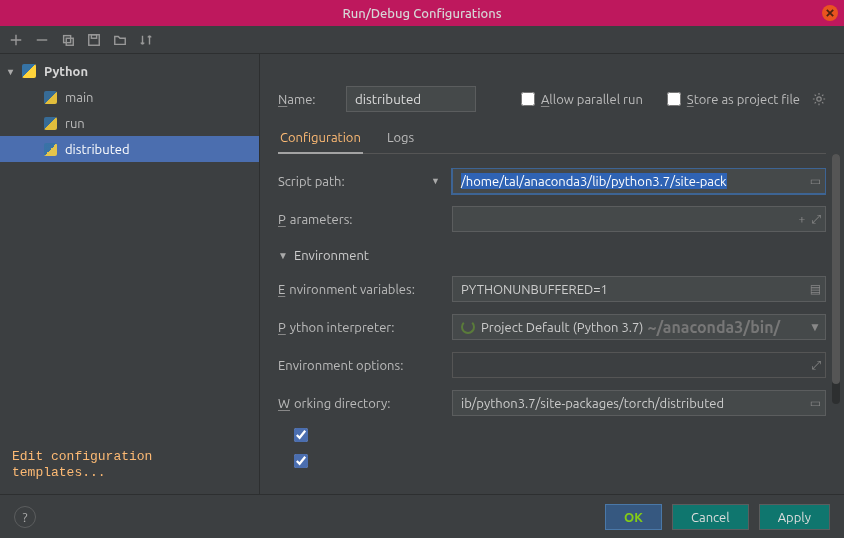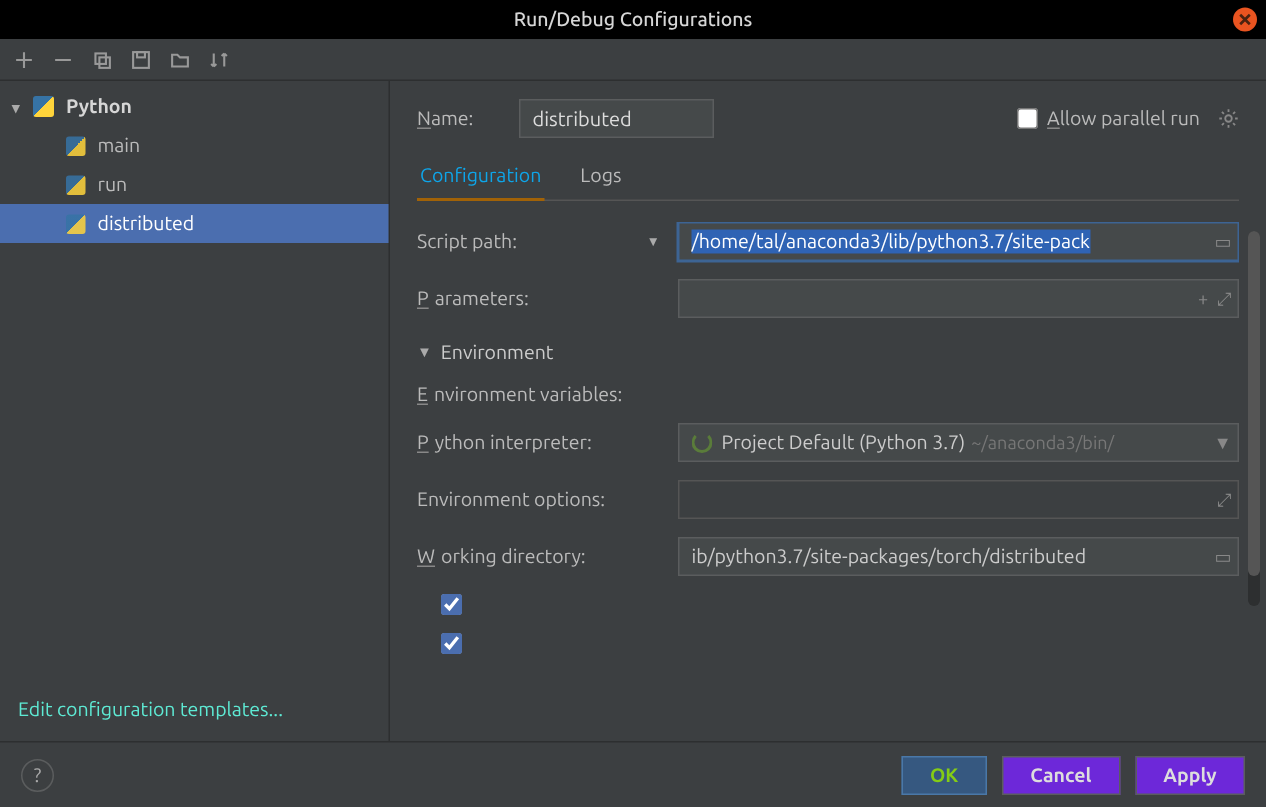--- a/index.html
+++ b/index.html
@@ -1,66 +1,66 @@
 <!DOCTYPE html>
 <html><head>
 <meta charset="utf-8">
 <style>
 * { box-sizing: border-box; margin: 0; padding: 0; font-family: "Ubuntu", "Segoe UI", sans-serif; }
 body { width: 844px; height: 538px; background: #3c3f41; color: #bbbbbb; font-size: 13px; overflow: hidden; }
-.titlebar { height: 26px; background: #000000; display: flex; align-items: center; justify-content: center; position: relative; }
+.titlebar { height: 26px; background: #be185d; display: flex; align-items: center; justify-content: center; position: relative; }
 .titlebar-title { color: #d6d6d6; font-size: 13px; font-weight: 500; }
 .titlebar-close { position: absolute; right: 6px; top: 5px; width: 16px; height: 16px; border-radius: 50%; background: #e95420; display: flex; align-items: center; justify-content: center; cursor: pointer; }
 .titlebar-close svg { width: 8px; height: 8px; }
 .titlebar-close path { stroke: #4a2310; stroke-width: 2.2; }
 .toolbar { height: 28px; display: flex; align-items: center; padding: 0 8px; gap: 10px; border-bottom: 1px solid #2d2f30; background: #3c3f41; }
 .toolbar .tb { color: #888; cursor: pointer; display: inline-flex; align-items: center; justify-content: center; width: 16px; height: 16px; }
 .body { display: flex; height: 440px; }
 .sidebar { width: 260px; background: #3c3f41; border-right: 1px solid #2d2f30; display: flex; flex-direction: column; }
 .tree { flex: 1; padding-top: 4px; }
 .tree-node { display: flex; align-items: center; height: 26px; padding-left: 8px; cursor: pointer; gap: 4px; }
 .tree-node.root { font-weight: 600; color: #d6d6d6; }
 .tree-node.child { padding-left: 44px; font-weight: 400; }
 .tree-node.selected { background: #4b6eaf; color: #fff; }
 .tree-chevron { width: 10px; color: #aaa; font-size: 10px; }
 .py-icon { width: 14px; height: 14px; display: inline-block; background: linear-gradient(135deg,#3673a5 50%,#ffd43b 50%); border-radius: 2px; margin-right: 4px; }
 .py-icon.small { width: 13px; height: 13px; opacity: 0.85; }
 .sidebar-footer { padding: 10px 12px 14px; }
-.link { color: #5eead4; cursor: pointer; }
-.main { flex: 1; display: flex; flex-direction: column; padding: 12px 18px 6px 18px; position: relative; }
+.link { color: #fdba74; cursor: pointer; font-family: Liberation Mono, monospace; }
+.main { flex: 1; display: flex; flex-direction: column; padding: 12px 18px 6px 18px; position: relative; justify-content: center; }
 .row { display: flex; align-items: center; gap: 12px; }
 .row-top { margin-bottom: 12px; }
 .lbl { min-width: 56px; color: #bbbbbb; }
 .und { text-decoration: underline; text-decoration-color: #888; text-underline-offset: 2px; }
 .name-input { width: 130px; height: 26px; background: #45494a; border: 1px solid #5b5d5e; color: #ddd; padding: 0 8px; }
 .chk { display: flex; align-items: center; gap: 6px; color: #bbb; cursor: pointer; margin-left: 12px; }
 .chk input { accent-color: #4b6eaf; width: 14px; height: 14px; }
 .gear { width: 14px; height: 14px; color: #888; }
 .tabs { display: flex; gap: 22px; border-bottom: 1px solid #555; margin-bottom: 14px; }
 .tab { padding: 6px 2px 8px; color: #bbb; cursor: pointer; }
-.tab.active { color: #0ea5e9; border-bottom: 2px solid #a16207; margin-bottom: -1px; }
+.tab.active { color: #fdba74; border-bottom: 2px solid #a3a3a3; margin-bottom: -1px; }
 .form { display: flex; flex-direction: column; gap: 12px; overflow: hidden; }
 .frow { display: flex; align-items: center; gap: 10px; }
 .flabel { width: 164px; color: #bbb; display: flex; align-items: center; gap: 4px; }
 .dropdown-caret { font-size: 9px; color: #aaa; margin-left: auto; margin-right: 2px; }
 .field { flex: 1; height: 26px; display: flex; align-items: center; border: 1px solid #5b5d5e; background: #45494a; color: #ccc; padding: 0 8px; position: relative; overflow: hidden; white-space: nowrap; }
 .field.highlight { border: 1px solid #3d6494; box-shadow: 0 0 0 1px #3d6494; }
 .field.highlight .selected-text { background: #2f63b4; color: #fff; padding: 1px 0; }
 .field .trail { position: absolute; right: 4px; display: flex; gap: 6px; color: #888; font-size: 12px; }
 .field.plain { background: #3c3f41; border-color: #555; }
 .section-header { display: flex; align-items: center; gap: 6px; padding: 4px 0 2px; color: #ccc; }
 .section-header .caret { font-size: 10px; color: #aaa; }
 .spinner { width: 14px; height: 14px; border: 2px solid #5a7c3a; border-top-color: transparent; border-radius: 50%; display: inline-block; }
-.dim { color: #777; font-size: 12px; }
+.dim { color: #777; font-size: 16px; font-weight: bold; }
 .scrollbar { position: absolute; right: 4px; top: 100px; width: 8px; height: 250px; background: #2d2f30; border-radius: 4px; }
 .scrollbar-thumb { width: 8px; height: 230px; background: #555; border-radius: 4px; }
 .bottombar { height: 44px; border-top: 1px solid #2d2f30; display: flex; align-items: center; padding: 0 14px; gap: 10px; }
 .bottombar .spacer { flex: 1; }
 .help-btn { width: 22px; height: 22px; border: 1px solid #5b5d5e; border-radius: 50%; color: #aaa; display: flex; align-items: center; justify-content: center; cursor: pointer; font-size: 13px; }
-.btn { height: 26px; padding: 0 18px; border: 1px solid #5b5d5e; background: #6d28d9; color: #ddd; cursor: pointer; display: inline-flex; align-items: center; font-weight: bold; }
+.btn { height: 26px; padding: 0 18px; border: 1px solid #5b5d5e; background: #0f766e; color: #ddd; cursor: pointer; display: inline-flex; align-items: center; }
 .btn.primary { background: #365880; border-color: #4a78a8; color: #84cc16; font-weight: 600; }
 .svgico { width: 14px; height: 14px; }
 .svgico path, .svgico line, .svgico rect { stroke: #999; stroke-width: 1.6; fill: none; }
 </style>
 </head>
 <body>
 
 <div class="titlebar">
   <span class="titlebar-title">Run/Debug Configurations</span>
   <div class="titlebar-close">
@@ -133,20 +133,24 @@
 
   <div class="main">
     <div class="row row-top">
       <span class="lbl"><span class="und">N</span>ame:</span>
       <input class="name-input" value="distributed" style="">
       <div style="flex:1"></div>
       <label class="chk">
         <input type="checkbox" style="">
         <span><span class="und">A</span>llow parallel run</span>
       </label>
+      <label class="chk">
+        <input type="checkbox" style="">
+        <span><span class="und">S</span>tore as project file</span>
+      </label>
       <svg class="gear" viewBox="0 0 16 16">
           <circle cx="8" cy="8" r="2.5" fill="none" stroke="#888" stroke-width="1.4"></circle>
           <path d="M8 1v2M8 13v2M1 8h2M13 8h2M3 3l1.5 1.5M11.5 11.5L13 13M13 3l-1.5 1.5M4.5 11.5L3 13" stroke="#888" stroke-width="1.4"></path>
         </svg>
     </div>
 
     <div class="tabs">
       <div class="tab active">Configuration</div>
       <div class="tab">Logs</div>
     </div>
@@ -176,20 +180,26 @@
         </div>
       </div>
 
       <div class="section-header">
         <span class="caret">▼</span>
         <span>Environment</span>
       </div>
 
       <div class="frow">
         <div class="flabel"><span class="und">E</span>nvironment variables:</div>
+        <div class="field">
+          <span>PYTHONUNBUFFERED=1</span>
+          <span class="trail">
+              <span>▤</span>
+            </span>
+        </div>
       </div>
 
       <div class="frow">
         <div class="flabel"><span class="und">P</span>ython interpreter:</div>
         <div class="field">
           <span class="spinner"></span>
           <span style="width:6px"></span>
           <span>Project Default (Python 3.7)</span>
           <span style="width:4px"></span>
           <span class="dim">~/anaconda3/bin/</span>

